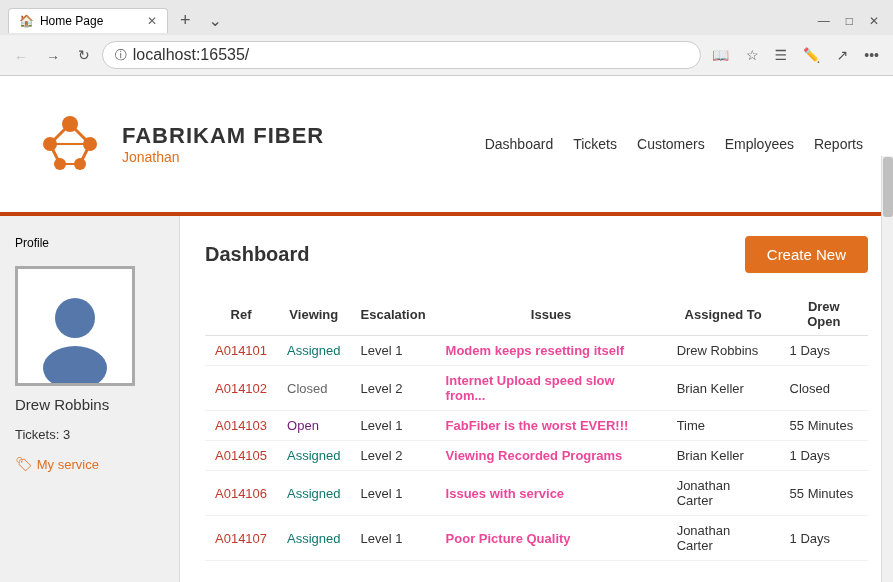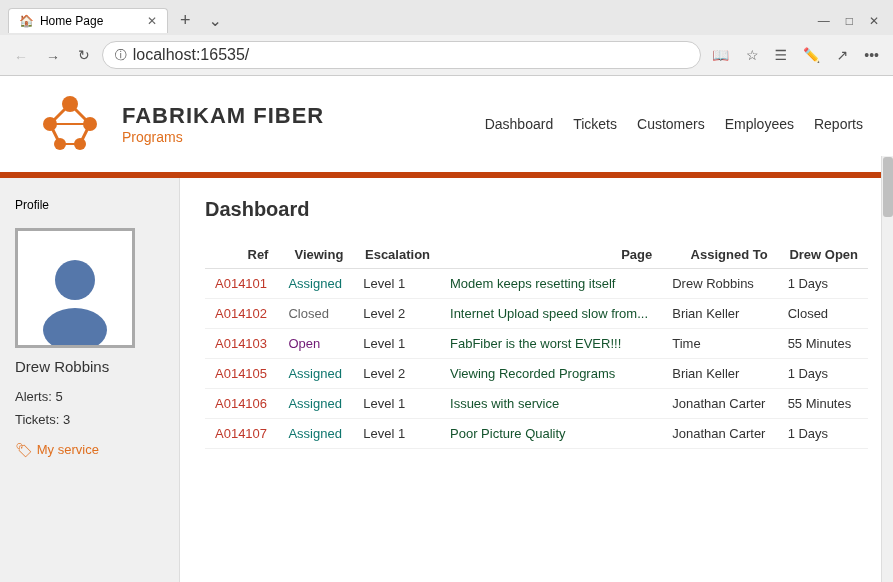--- a/index.html
+++ b/index.html
@@ -19,21 +19,21 @@
     .address-bar input { border: none; outline: none; flex: 1; font-size: 16px; color: #333; }
     .nav-icons { display: flex; gap: 4px; }
     .nav-icon-btn { background: none; border: none; cursor: pointer; padding: 4px 6px; color: #555; font-size: 14px; border-radius: 3px; }
     .scrollbar-track { position: absolute; right: 0; top: 80px; bottom: 0; width: 12px; background: #f0f0f0; border-left: 1px solid #ddd; }
     .scrollbar-thumb { width: 10px; height: 60px; background: #c0c0c0; border-radius: 3px; margin: 1px; }
 
     
     .page-wrapper { position: relative; background: white; min-height: 500px; overflow: hidden; }
 
     
-    .site-header { background: white; padding: 8px 30px; display: flex; align-items: center; border-bottom: 6px solid #c2410c; }
+    .site-header { background: white; padding: 28px 30px; display: flex; align-items: center; border-bottom: 4px solid #c2410c; }
     .logo-area { display: flex; align-items: center; gap: 12px; }
     .logo-svg { width: 80px; height: 80px; }
     .brand-text .brand-name { font-size: 22px; font-weight: bold; color: #333; letter-spacing: 1px; }
     .brand-text .brand-sub { font-size: 14px; color: #e07020; }
     .nav-menu { margin-left: auto; display: flex; gap: 20px; align-items: center; }
     .nav-menu a { text-decoration: none; color: #333; font-size: 14px; }
 
     
     .main-content { display: flex; padding: 0; background: #f5f5f5; min-height: 420px; }
 
@@ -49,27 +49,27 @@
     .ticket-icon { color: #e07020; font-size: 14px; }
 
     
     .dashboard-area { flex: 1; padding: 20px 25px; background: white; }
     .dashboard-header { display: flex; align-items: center; justify-content: space-between; margin-bottom: 20px; }
     .dashboard-title { font-size: 20px; color: #333; }
     .create-new-btn { background: #e07020; color: white; border: none; padding: 10px 22px; font-size: 15px; border-radius: 4px; cursor: pointer; font-weight: 500; }
 
     
     .tickets-table { width: 100%; border-collapse: collapse; font-size: 13px; }
-    .tickets-table th { text-align: right; padding: 6px 10px; color: #333; font-weight: 600; border-bottom: 1px solid #e0e0e0; font-size: 13px; }
+    .tickets-table th { text-align: center; padding: 6px 10px; color: #333; font-weight: 600; border-bottom: 1px solid #e0e0e0; font-size: 13px; }
     .tickets-table td { padding: 7px 10px; border-bottom: 1px solid #f0f0f0; color: #333; }
     .ref-link { color: #c0392b; text-decoration: none; font-weight: 500; }
     .status-assigned { color: #0f766e; }
     .status-closed { color: #666; }
     .status-open { color: #701a75; }
-    .title-link { color: #14532d; text-decoration: none; }
+    .title-link { color: #ec4899; text-decoration: none; font-weight: bold; }
   </style>
 </head>
 <body>
 
 <div class="browser-chrome">
   <div class="browser-title-bar">
     <div class="browser-tab">
       <span style="font-size:12px;">🏠</span>
       <span>Home Page</span>
       <span class="close-tab">✕</span>
@@ -114,21 +114,21 @@
         <circle cx="50" cy="60" r="6" fill="#e07020"></circle>
         <line x1="40" y1="20" x2="20" y2="40" stroke="#e07020" stroke-width="3"></line>
         <line x1="40" y1="20" x2="60" y2="40" stroke="#e07020" stroke-width="3"></line>
         <line x1="20" y1="40" x2="30" y2="60" stroke="#e07020" stroke-width="3"></line>
         <line x1="60" y1="40" x2="50" y2="60" stroke="#e07020" stroke-width="3"></line>
         <line x1="20" y1="40" x2="60" y2="40" stroke="#e07020" stroke-width="2"></line>
         <line x1="30" y1="60" x2="50" y2="60" stroke="#e07020" stroke-width="2"></line>
       </svg>
       <div class="brand-text">
         <div class="brand-name">FABRIKAM FIBER</div>
-        <div class="brand-sub">Programs</div>
+        <div class="brand-sub">Jonathan</div>
       </div>
     </div>
     <nav class="nav-menu">
       <a href="#">Dashboard</a>
       <a href="#">Tickets</a>
       <a href="#">Customers</a>
       <a href="#">Employees</a>
       <a href="#">Reports</a>
     </nav>
   </div>
@@ -140,46 +140,43 @@
       <div class="avatar-container">
 
         <svg class="avatar-svg" viewBox="0 0 100 100" xmlns="http://www.w3.org/2000/svg">
           <circle cx="50" cy="35" r="20" fill="#5577aa"></circle>
           <ellipse cx="50" cy="85" rx="32" ry="22" fill="#5577aa"></ellipse>
         </svg>
       </div>
       <div class="user-name">Drew Robbins</div>
       <div class="sidebar-stats">
         <div>
-          <span>Alerts:</span>
-          <span>5</span>
-        </div>
-        <div>
           <span>Tickets:</span>
           <span>3</span>
         </div>
       </div>
       <a href="#" class="my-tickets-link">
         <span class="ticket-icon">🏷</span>
         <span>My service</span>
       </a>
     </div>
 
     <div class="dashboard-area">
       <div class="dashboard-header">
         <h2 class="dashboard-title">Dashboard</h2>
+        <button class="create-new-btn">Create New</button>
       </div>
 
       <table class="tickets-table">
         <thead>
           <tr>
             <th>Ref</th>
             <th>Viewing</th>
             <th>Escalation</th>
-            <th>Page</th>
+            <th>Issues</th>
             <th>Assigned To</th>
             <th>Drew Open</th>
           </tr>
         </thead>
         <tbody id="table-body">
         <tr>
     <td><a href="#" class="ref-link">A014101</a></td>
     <td><span class="status-assigned">Assigned</span></td>
     <td>Level 1</td>
     <td><a href="#" class="title-link">Modem keeps resetting itself</a></td>

